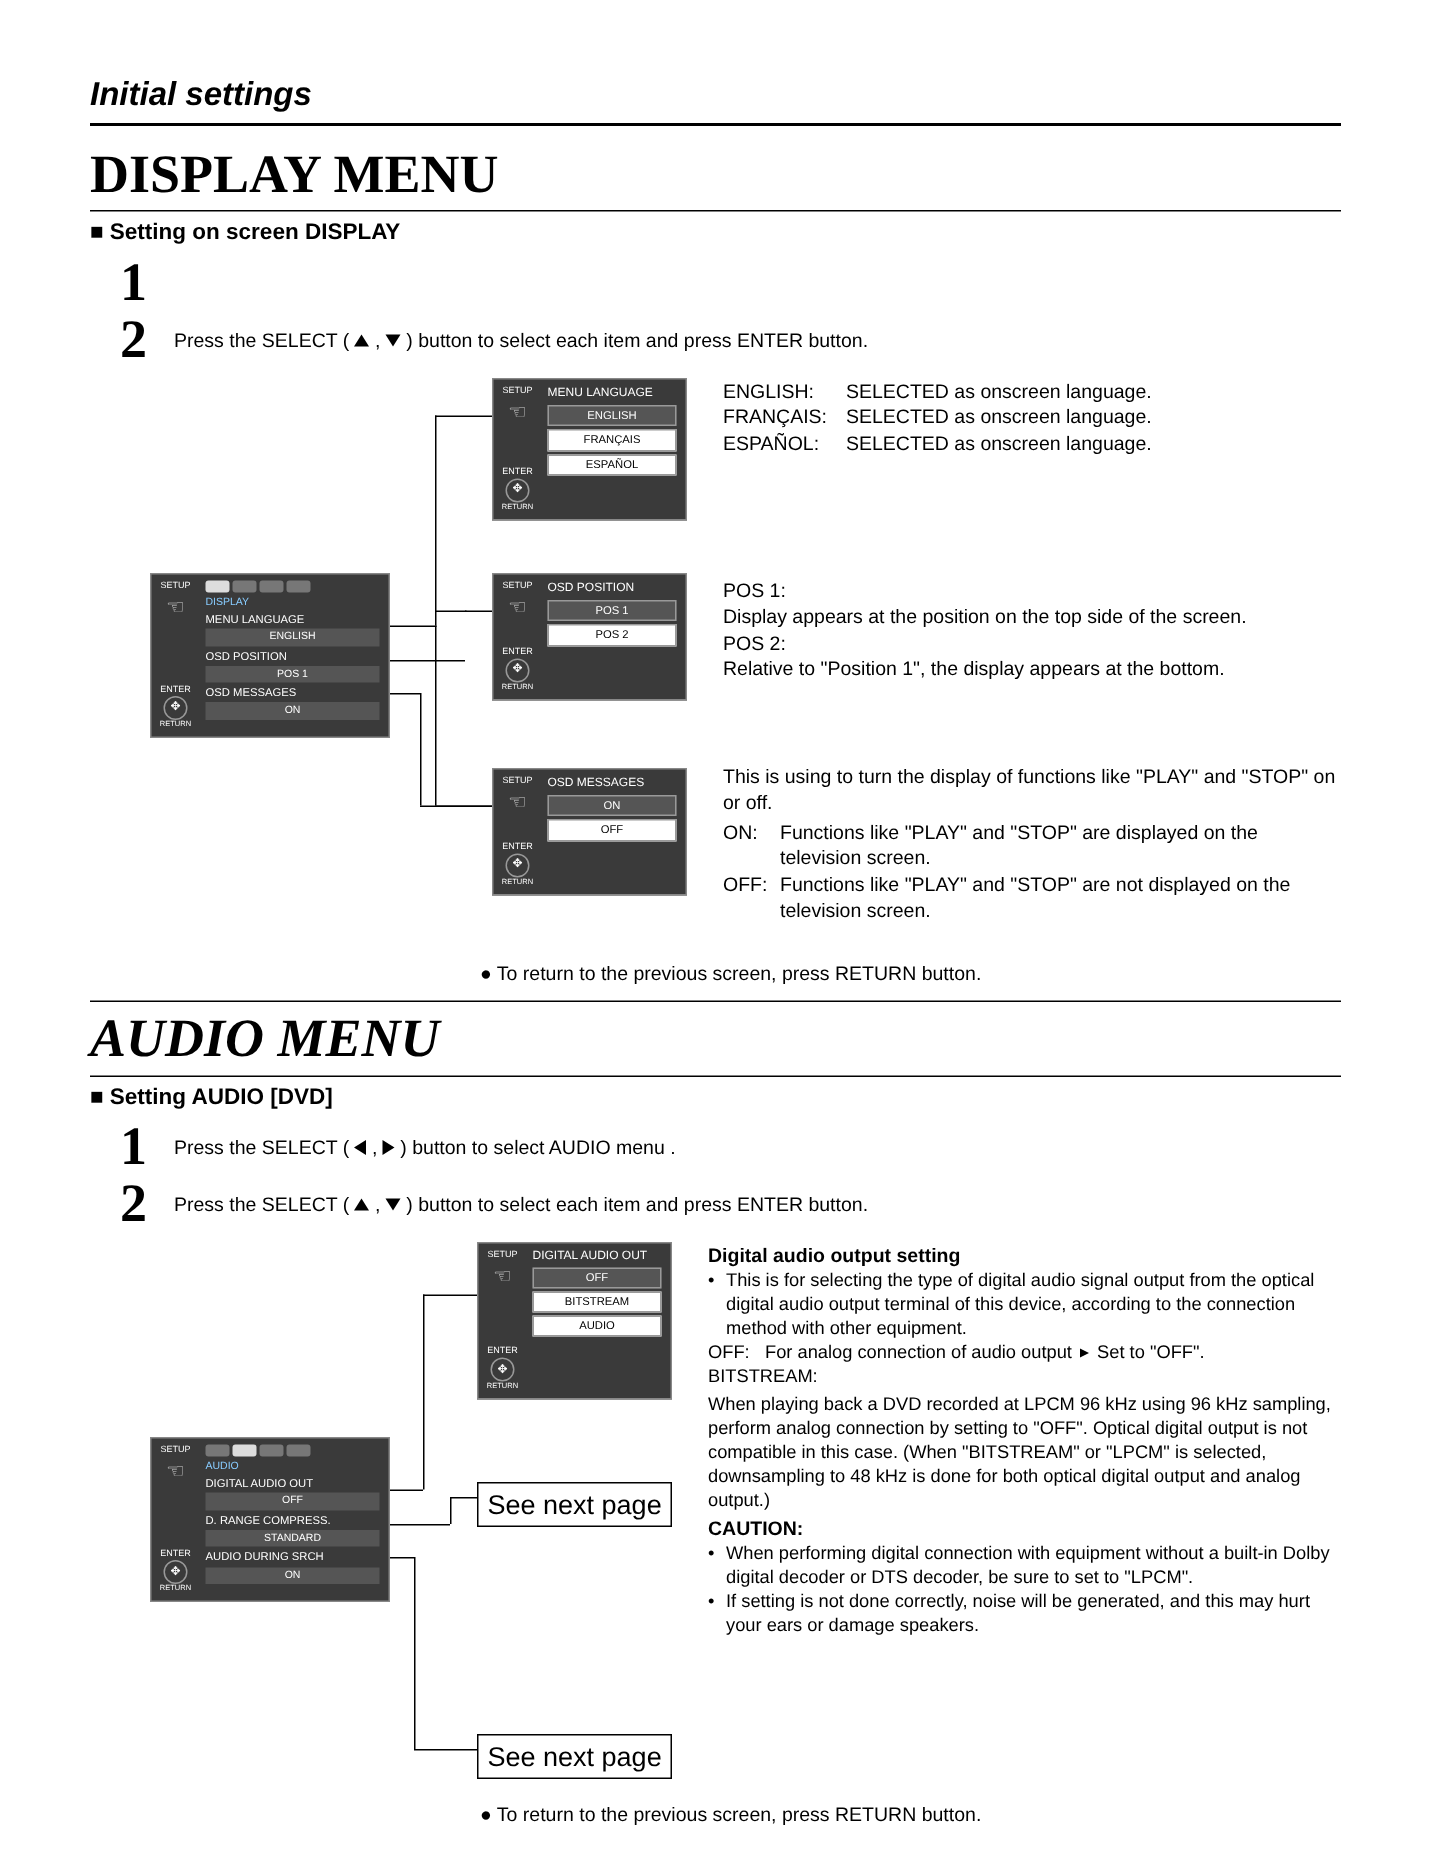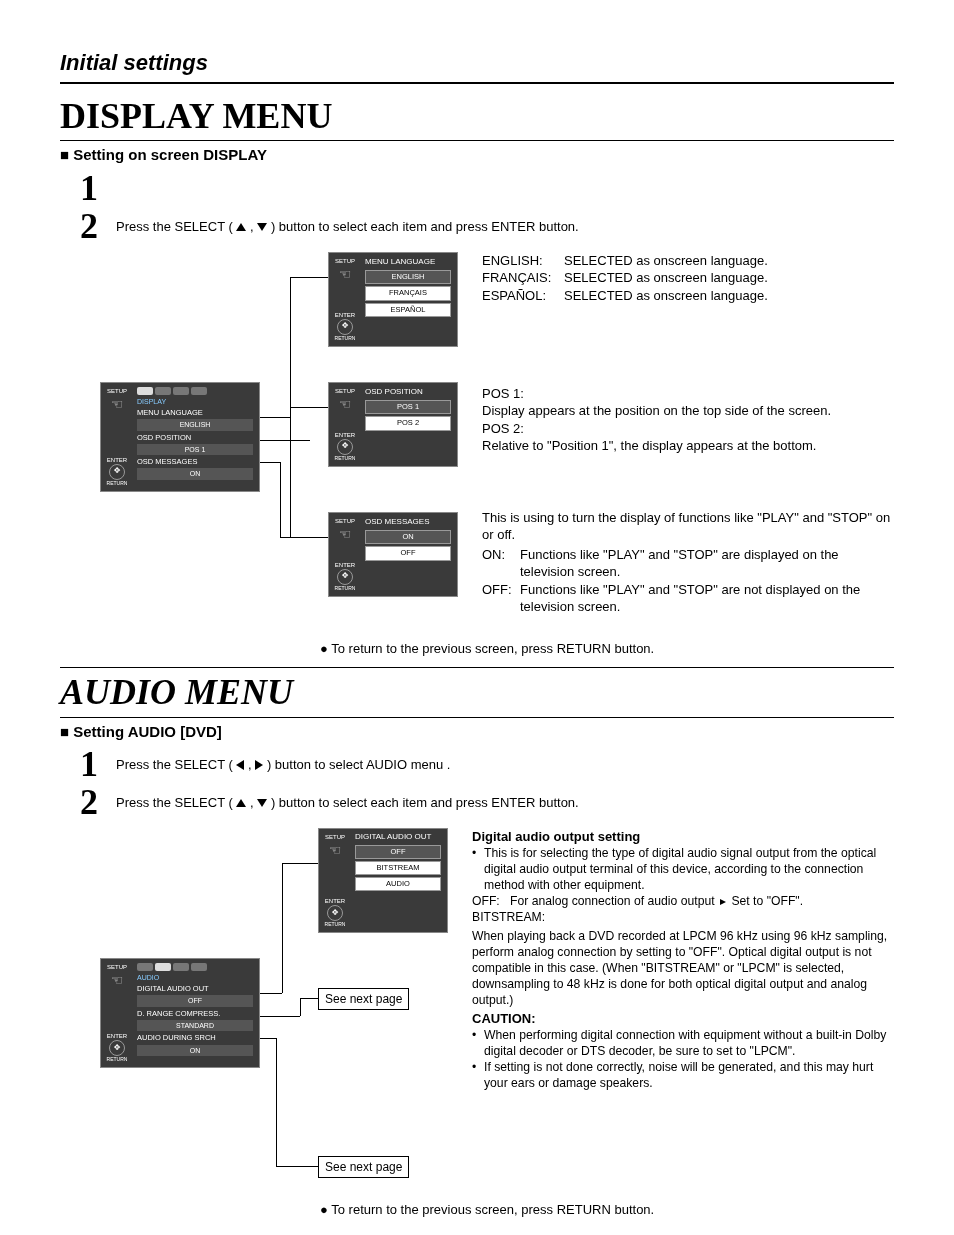--- a/index.html
+++ b/index.html
@@ -113,21 +113,21 @@
   .audio-text-col { font-size: 12.2px; line-height:1.32;}
   .audio-text-col .hdr { font-weight:bold; font-size:13px;}
   .bullet-row { display:flex; }
   .bullet-row .b { width:12px; flex-shrink:0;}
   .off-row { display:flex;}
   .off-row .lab { flex-shrink:0;}
   .see-box {
     position:absolute;
     border:1px solid #000;
     background:#fff;
-    font-size:12px;
+    font-size:18px;
     padding: 2px 6px;
   }
   .hr-mid { border:none; border-top:1.5px solid #000; margin: 6px 0 0 0;}
   .conn-line { position:absolute; background:#000; }
 </style>
 </head>
 <body>
 
 <div class="breadcrumb">Initial settings</div>
 

